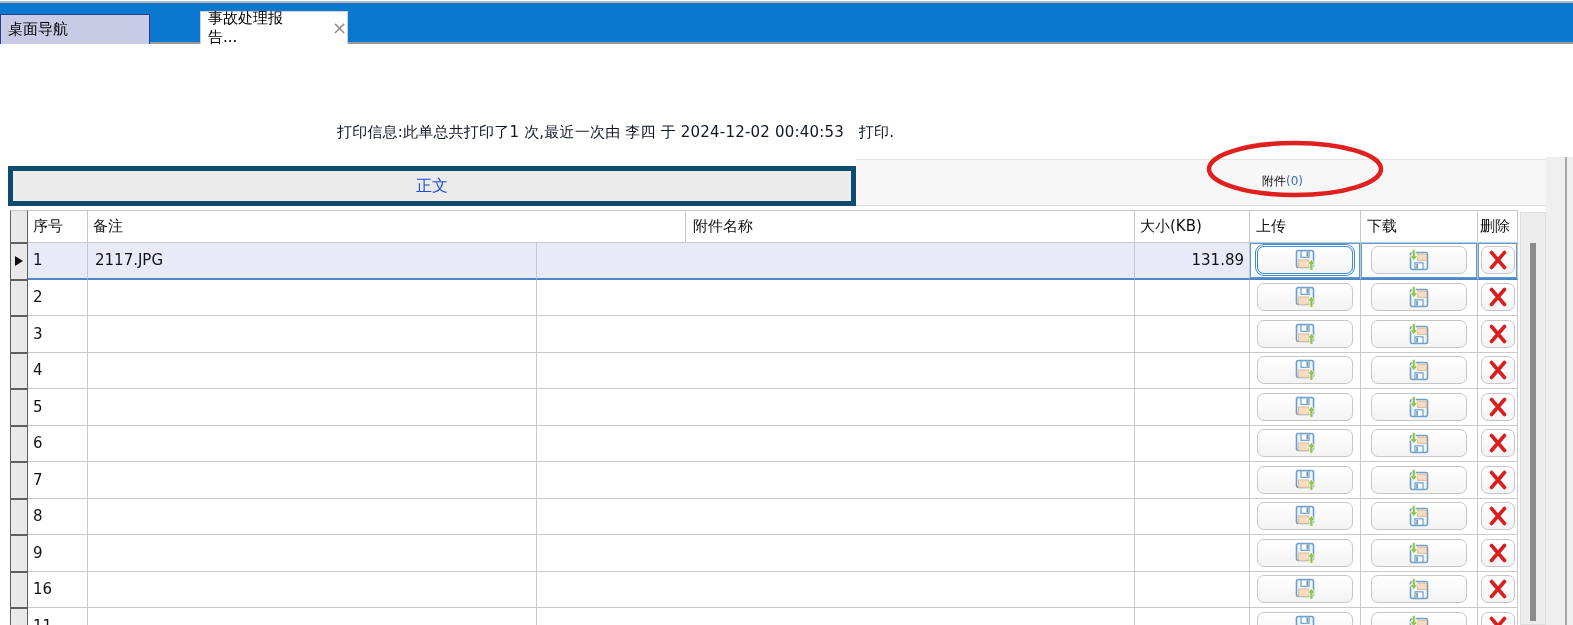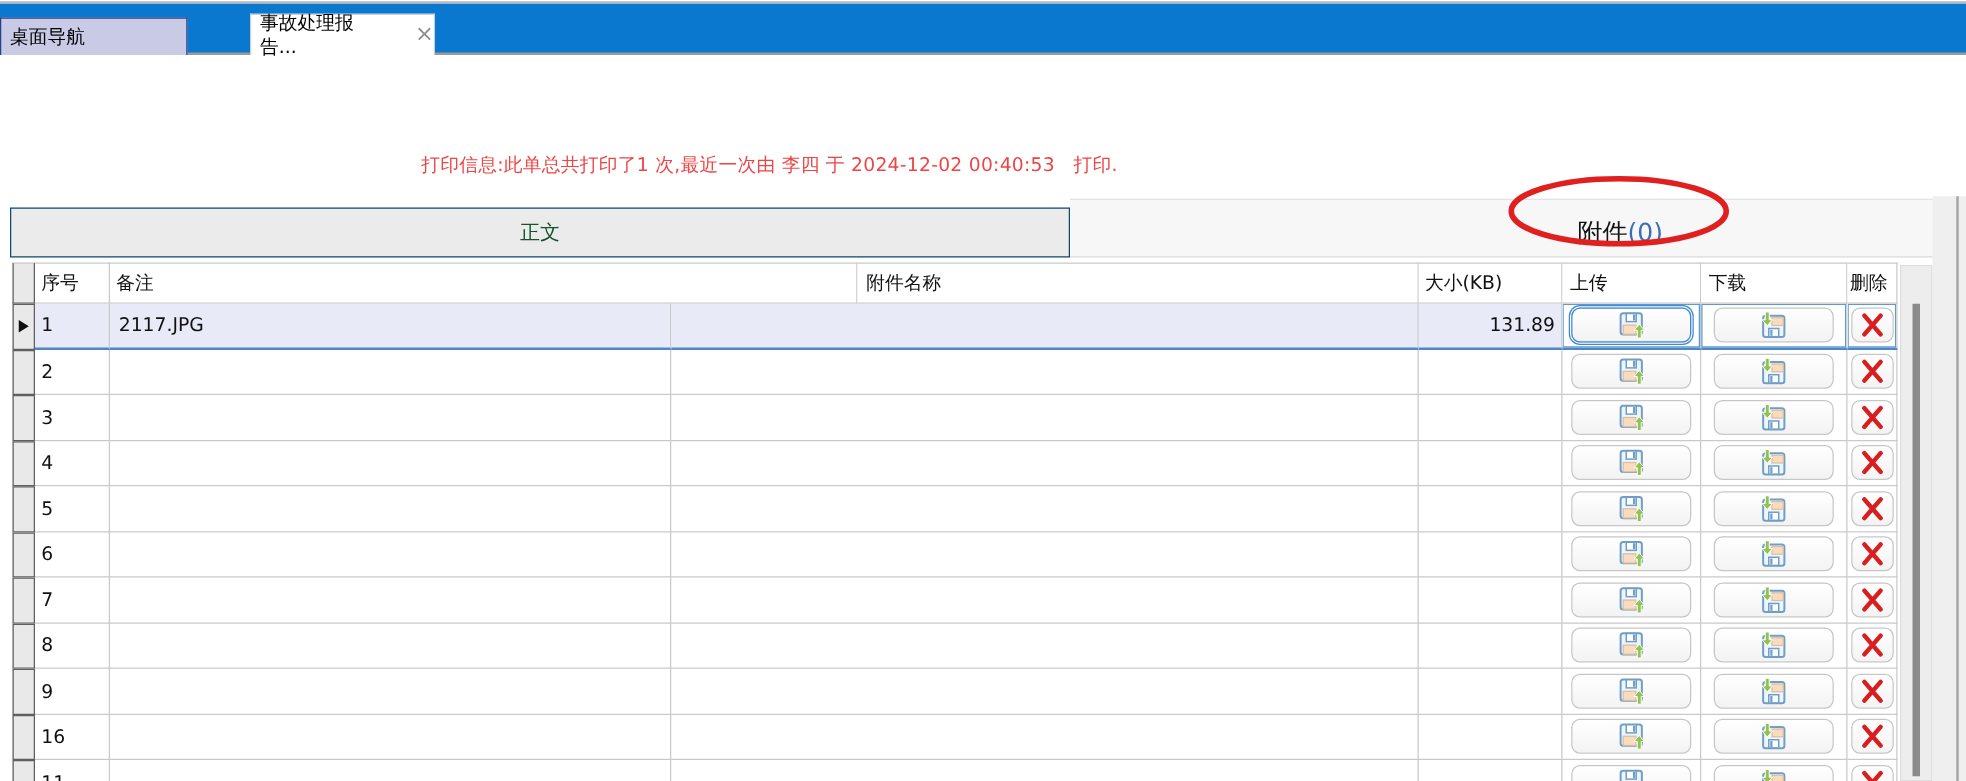--- a/index.html
+++ b/index.html
@@ -12,30 +12,30 @@
   .topbar  { position:absolute; top:3px; left:0; width:1573px; height:41px; background:#0b78d0;
              border-bottom:2px solid #9a9a9a; }
   .wtab { position:absolute; font-size:15px; color:#000; display:flex; align-items:center; }
   .wtab-nav { left:0; top:14px; width:150px; height:30px; background:#c9cbe6;
               border:1px solid #27408b; border-bottom:none; padding-left:7px; }
   .wtab-doc { left:152px; top:11px; width:148px; height:33px; background:#ffffff;
               border:1px solid #d0d0d0; border-bottom:none; padding-left:7px; gap:24px;margin-left:48px; }
   .closex { color:#8f8f8f; font-size:18px; line-height:1; margin-left:2px; cursor:default; }
 
   
-  .printinfo { position:absolute; left:337px; top:123px; font-size:15px; color:#ef4444;
+  .printinfo { position:absolute; left:337px; top:123px; font-size:15px; color:#0f172a;
                white-space:pre; letter-spacing:0.2px; }
 
   
   .sec-content { position:absolute; left:8px; top:166px; width:848px; height:40px;
-                 background:#ebebeb; border:1px solid #0c4a6e; display:flex;
-                 align-items:center; justify-content:center; font-size:16px; color:#14532d; }
+                 background:#ebebeb; border:5px solid #0c4a6e; display:flex;
+                 align-items:center; justify-content:center; font-size:16px; color:#1d4ed8; }
   .sec-attach  { position:absolute; left:856px; top:159px; width:712px; height:47px;
                  background:#f7f7f7; border-top:1px solid #e3e3e3; border-bottom:1px solid #dcdcdc; }
-  .attach-label { position:absolute; left:1262px; top:173px; font-size:20px; color:#111;text-align:right; }
+  .attach-label { position:absolute; left:1262px; top:173px; font-size:12px; color:#111;text-align:right; }
   .attach-count { color:#3d6eb4; }
   .ellipse-svg { position:absolute; left:1200px; top:138px; width:190px; height:62px;
                  pointer-events:none; }
 
   
   .grid { position:absolute; left:10px; top:210px; width:1508px; }
   .trow { display:flex; height:36.5px; }
   .trow.head { height:33px; }
   .cell { border-right:1px solid #c9c9c9; border-bottom:1px solid #c9c9c9;
           font-size:15px; color:#111; display:flex; align-items:center; overflow:hidden; }

